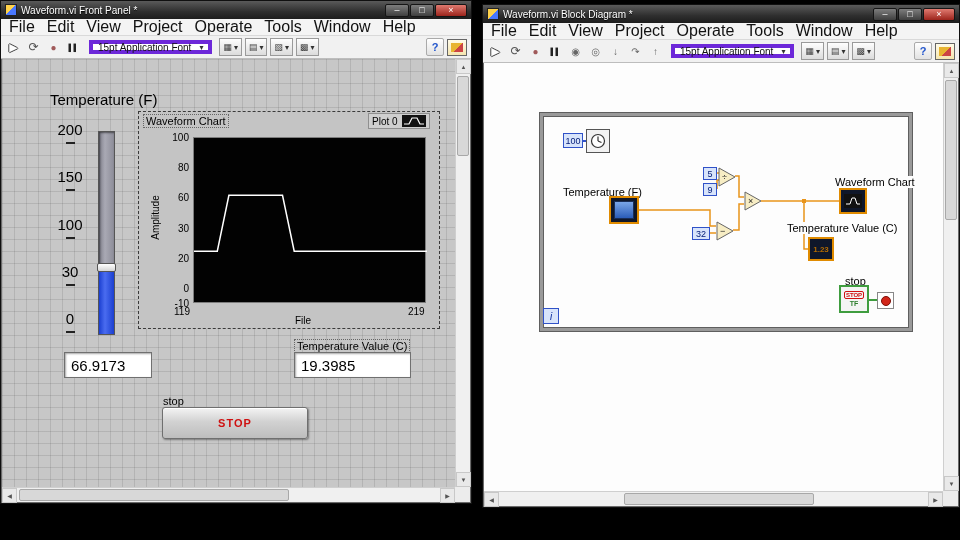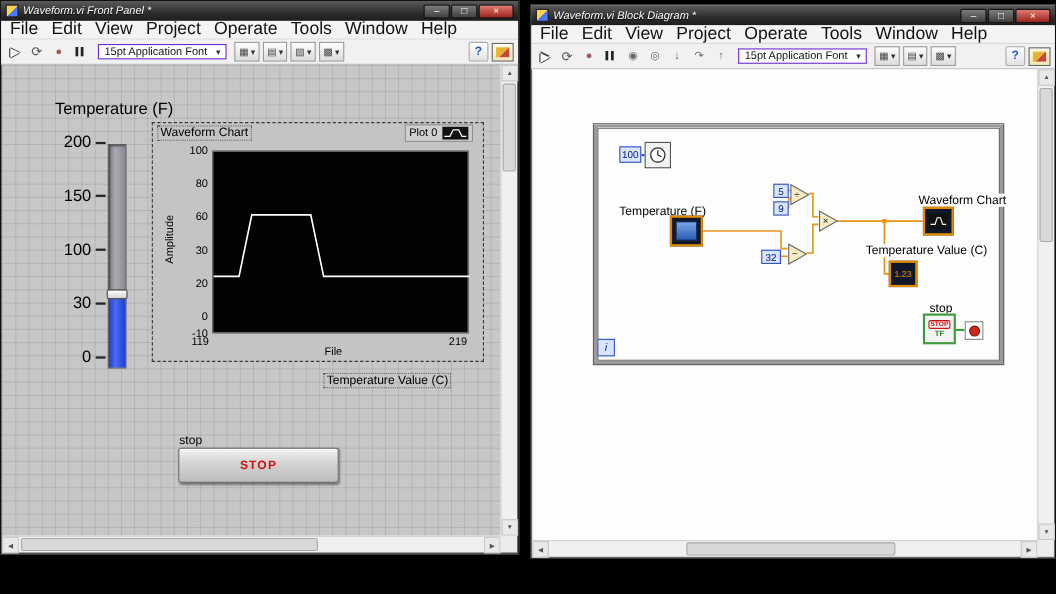--- a/index.html
+++ b/index.html
@@ -2,36 +2,36 @@
 <html><head>
 <meta charset="utf-8">
 <style>
   * { margin:0; padding:0; box-sizing:border-box; }
   html,body { width:960px; height:540px; }
   body { background:#000; font-family:"Liberation Sans", sans-serif; position:relative; overflow:hidden; }
 
   .window { position:absolute; background:#ececec; border:1px solid #101010; box-shadow: inset 0 0 0 1px #6a6a6a, 0 0 6px rgba(0,0,0,.9); }
   .titlebar { height:18px; background:linear-gradient(#5a5a5a,#2e2e2e 60%,#1d1d1d); display:flex; align-items:center; padding:0 4px; gap:4px; }
   .win-icon { width:12px; height:12px; background:linear-gradient(135deg,#ffd24a 0 50%, #4a78ff 50% 100%); border:1px solid #222; flex:none; }
-  .win-title { color:#fff; font-size:10px; text-shadow:0 1px 1px #000; white-space:nowrap;font-style:italic; }
+  .win-title { color:#fff; font-size:10px; text-shadow:0 1px 1px #000; white-space:nowrap; }
   .win-buttons { margin-left:auto; display:flex; }
   .win-btn { width:24px; height:13px; font-size:9px; line-height:11px; text-align:center; color:#fff; background:linear-gradient(#7d7d7d,#3f3f3f); border:1px solid #151515; border-radius:2px; margin-left:1px; }
   .win-btn.close { width:32px; background:linear-gradient(#e07a70,#9c241c); }
 
   .menubar { height:17px; background:#f4f4f4; border-bottom:1px solid #d9d9d9; display:flex; align-items:center; padding-left:2px; }
   .menu-item { font-size:16px; padding:0 6px; color:#111; }
 
   .toolbar { height:23px; background:#f1f1f1; border-bottom:1px solid #bdbdbd; display:flex; align-items:center; padding:0 4px; gap:3px; }
   .tb-btn { min-width:17px; height:17px; display:inline-flex; align-items:center; justify-content:center; font-size:11px; color:#333; }
   .run-glyph { color:#fdfdfd; text-shadow:-1px 0 #444,1px 0 #444,0 -1px #444,0 1px #444; font-size:11px; }
   .cont-glyph { font-size:12px; color:#555; }
   .abort-glyph { color:#a05a5a; font-size:10px; }
   .pause-glyph { font-size:7px; color:#222; }
   .dbg-glyph { font-size:10px; color:#666; }
-  .font-dd { height:14px; background:#fff; border:1px solid #6d28d9; display:inline-flex; align-items:center; font-size:10px; padding:0 5px; gap:8px; margin:0 4px; color:#111; }
+  .font-dd { height:14px; background:#fff; border:4px solid #6d28d9; display:inline-flex; align-items:center; font-size:10px; padding:0 5px; gap:8px; margin:0 4px; color:#111; }
   .tb-dd { height:18px; border:1px solid #9a9a9a; background:linear-gradient(#fefefe,#dcdcdc); display:inline-flex; align-items:center; font-size:9px; padding:0 3px; gap:2px; color:#444; }
   .dd { font-size:8px; color:#333; }
   .spacer { flex:1; }
   .help-btn { font-weight:bold; color:#2255cc; border:1px solid #aaa; background:linear-gradient(#fff,#e2e2e2); width:18px; height:18px; border-radius:2px; display:inline-flex; align-items:center; justify-content:center; font-size:11px; }
   .vi-icon { width:20px; height:17px; border:1px solid #666; background:linear-gradient(#fffbe8,#f5e6b0); position:relative; }
   .vi-icon::after { content:""; position:absolute; inset:3px; background:linear-gradient(135deg,#e8b430 0 55%, #c44 55%); }
 
   .content { position:absolute; left:1px; top:58px; right:16px; bottom:16px; overflow:hidden; }
   .fp-bg { background-color:#c7c7c7;
            background-image:linear-gradient(rgba(60,60,60,.14) 1px, transparent 1px),
@@ -43,21 +43,21 @@
   .hscroll { position:absolute; left:1px; right:16px; bottom:1px; height:15px; background:#f0f0f0; border-top:1px solid #cfcfcf; }
   .scroll-arrow { position:absolute; width:15px; height:15px; font-size:6px; color:#555; display:flex; align-items:center; justify-content:center; background:#e9e9e9; border:1px solid #c8c8c8; }
   .v-up{top:0;left:0} .v-down{bottom:0;left:0} .h-left{left:0;top:0} .h-right{right:0;top:0}
   .vthumb { position:absolute; left:1px; right:1px; background:#d8d8d8; border:1px solid #a8a8a8; border-radius:2px; }
   .hthumb { position:absolute; top:1px; bottom:1px; background:#d8d8d8; border:1px solid #a8a8a8; border-radius:2px; }
   .scroll-corner { position:absolute; right:1px; bottom:1px; width:15px; height:15px; background:#ececec; }
 
   
   .fp-title { position:absolute; font-size:15px; color:#000; }
   .scale { position:absolute; display:flex; flex-direction:column; justify-content:space-between; }
-  .scale-row { display:flex; align-items:center; justify-content:flex-end; gap:4px; }
+  .scale-row { display:flex; align-items:center; justify-content:flex-end; gap:4px;flex-direction:column; }
   .scale-num { font-size:15px; color:#000; }
   .tick { width:9px; height:2px; background:#222; }
   .slider-track { position:absolute; width:17px; background:linear-gradient(90deg,#7e7e8a,#a9a9b4 40%,#8d8d99); border:1px solid #555; box-shadow:inset 1px 1px 2px rgba(0,0,0,.5); }
   .slider-fill { position:absolute; left:0; right:0; bottom:0; background:linear-gradient(90deg,#1b3fd0,#4a6cf0 40%,#1b3fd0); }
   .slider-handle { position:absolute; left:-2px; width:19px; height:9px; background:linear-gradient(#fff,#d4d4d4); border:1px solid #555; border-radius:2px; }
   .num-display { position:absolute; background:#fff; border:1px solid #707070; box-shadow:inset 1px 1px 2px rgba(0,0,0,.35); font-size:15px; color:#000; display:flex; align-items:center; padding-left:6px; }
   .chart-box { position:absolute; background:#c4c4c4; border:1px dashed #3a3a3a; }
   .dotted-label { position:absolute; font-size:11px; color:#000; border:1px dotted #666; padding:0 2px; }
   .legend { position:absolute; display:flex; align-items:center; gap:4px; font-size:10px; color:#000; border:1px solid #8f8f8f; background:#cfcfcf; padding:1px 3px; }
   .plot { position:absolute; background:#020202; border:1px solid #7d7d7d; }
@@ -171,20 +171,21 @@
           <span class="scale-num">0</span>
           <span class="tick"></span>
         </div>
     </div>
 
     <div class="slider-track" style="left:96px;top:72px;height:204px;">
       <div class="slider-fill" style="height: 68px;"></div>
       <div class="slider-handle" style="top: 131px;"></div>
     </div>
 
+    <div class="num-display" style="left:62px;top:293px;width:88px;height:26px;">66.9173</div>
 
     <div class="chart-box" style="left:136px;top:52px;width:302px;height:218px;">
       <div class="dotted-label" style="left:4px;top:2px;">Waveform Chart</div>
       <div class="legend" style="left:229px;top:1px;">
         <span>Plot 0</span>
         <svg width="24" height="12">
             <rect x="0" y="0" width="24" height="12" fill="#111"></rect>
             <polyline points="2,9 7,9 10,3 15,3 18,9 22,9" fill="none" stroke="#fff" stroke-width="1.2"></polyline>
           </svg>
       </div>
@@ -200,20 +201,21 @@
       <span class="ytick" style="left:16px;top:141px;">20</span>
       <span class="ytick" style="left:16px;top:171px;">0</span>
       <span class="ytick" style="left:16px;top:186px;">-10</span>
       <span class="axis-label amp-label" style="left:-14px;top:100px;">Amplitude</span>
       <span class="xtick" style="left:35px;top:194px;">119</span>
       <span class="xtick" style="left:269px;top:194px;">219</span>
       <span class="axis-label" style="left:156px;top:203px;">File</span>
     </div>
 
     <div class="dotted-label" style="left:292px;top:280px;">Temperature Value (C)</div>
+    <div class="num-display" style="left:292px;top:293px;width:117px;height:26px;">19.3985</div>
 
     <div class="fp-label" style="left:161px;top:336px;">stop</div>
     <div class="stop-btn" style="left:160px;top:348px;width:146px;height:32px;">STOP</div>
   </div>
 
   <div class="vscroll">
     <span class="scroll-arrow v-up">▲</span>
     <div class="vthumb" style="top:17px;height:80px;"></div>
     <span class="scroll-arrow v-down">▼</span>
   </div>

